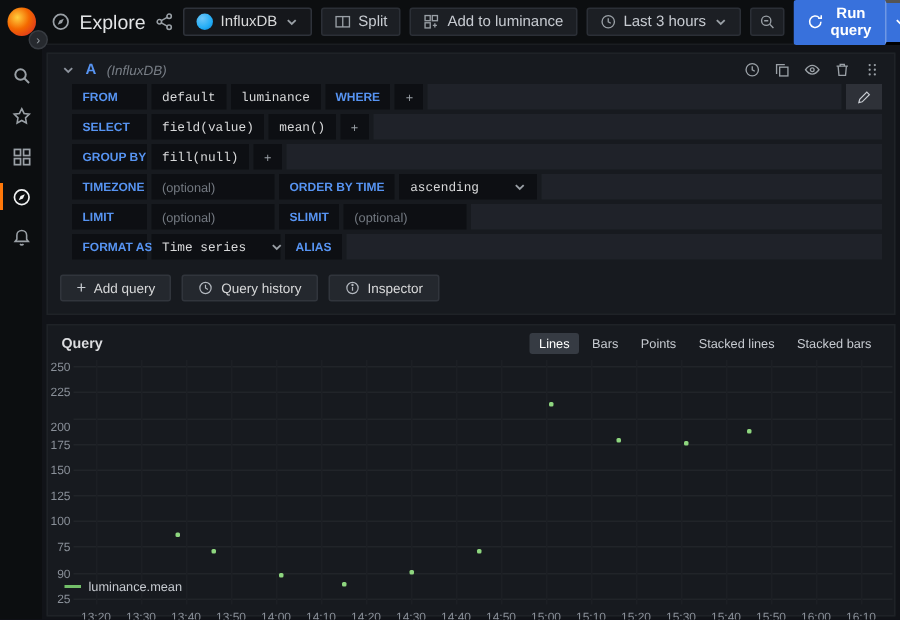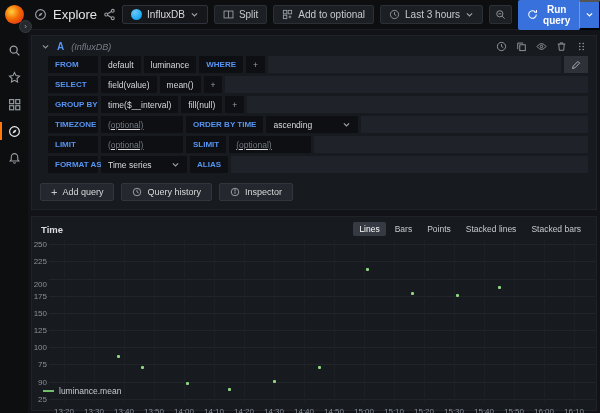--- a/index.html
+++ b/index.html
@@ -60,25 +60,25 @@
   .ref-id { color:#5794f2; font-weight:bold; font-size:10px; }
   .ds-hint { color:#787e86; font-style:italic; font-size:9px; }
   .qicons { margin-left:auto; display:flex; align-items:center; gap:9px; color:#8e949e; }
   .qicons svg { width:11px; height:11px; cursor:pointer; }
   .qrows { display:flex; flex-direction:column; gap:3px; padding:0 8px 0 16px; }
   .qrow { display:flex; gap:3px; height:17px; }
   .qcell { display:flex; align-items:center; background:#0d0f13; padding:0 7px;
            font-size:8.5px; white-space:nowrap; }
   .qlabel { color:#5794f2; font-weight:bold; font-size:8px; }
   .col1 { width:50px; flex-shrink:0; }
-  .qvalue { color:#d8d9da; cursor:pointer; }
+  .qvalue { color:#d8d9da; cursor:pointer;font-family:Liberation Mono, monospace; }
   .qplus { color:#9aa0a6; cursor:pointer; }
   .qfill { flex:1; background:#1f2229; }
   .qinput { background:#0d0f13; border:none; outline:none; color:#d8d9da; height:17px;
-            padding:0 7px; font-size:8.5px; font-family:"Liberation Sans", sans-serif;text-decoration:underline; }
+            padding:0 7px; font-size:8.5px; font-family:"Liberation Sans", sans-serif; }
   .qinput::placeholder { color:#747a82; }
   .qselect { gap:16px; cursor:pointer; }
   .qselect .chev { color:#9aa0a6; }
   .chev svg { width:9px; height:9px; }
   .pencil-btn { width:24px; background:#2e3138; display:flex; align-items:center;
                 justify-content:center; color:#c7cbd1; cursor:pointer; }
   .pencil-btn svg { width:10px; height:10px; }
   .qactions { display:flex; gap:7px; padding:10px 8px 1px 8px; }
   .action-btn { display:flex; align-items:center; gap:5px; background:#24282e;
                 border:1px solid #31353c; border-radius:2px; padding:3px 10px;
@@ -202,21 +202,21 @@
         <button class="tb-btn">
           <span class="icon">
             <svg viewBox="0 0 16 16" fill="none" stroke="currentColor" stroke-width="1.3">
                 <rect x="2" y="2" width="5" height="5"></rect>
                 <rect x="9" y="2" width="5" height="5"></rect>
                 <rect x="2" y="9" width="5" height="5"></rect>
                 <line x1="11.5" y1="9.5" x2="11.5" y2="13.5"></line>
                 <line x1="9.5" y1="11.5" x2="13.5" y2="11.5"></line>
               </svg>
           </span>
-          <span>Add to optional</span>
+          <span>Add to luminance</span>
         </button>
         <button class="tb-btn">
           <span class="icon">
             <svg viewBox="0 0 16 16" fill="none" stroke="currentColor" stroke-width="1.3">
                 <circle cx="8" cy="8" r="6"></circle>
                 <polyline points="8,4.5 8,8 10.5,9.5"></polyline>
               </svg>
           </span>
           <span>Last 3 hours</span>
           <span class="chev icon">
@@ -324,21 +324,20 @@
           <div class="qrow">
             <span class="qcell qlabel col1">SELECT</span>
             <span class="qcell qvalue">field(value)</span>
             <span class="qcell qvalue">mean()</span>
             <span class="qcell qplus">+</span>
             <span class="qfill"></span>
           </div>
 
           <div class="qrow">
             <span class="qcell qlabel col1">GROUP BY</span>
-            <span class="qcell qvalue">time($__interval)</span>
             <span class="qcell qvalue">fill(null)</span>
             <span class="qcell qplus">+</span>
             <span class="qfill"></span>
           </div>
 
           <div class="qrow">
             <span class="qcell qlabel col1">TIMEZONE</span>
             <input class="qinput" style="width: 82px;" placeholder="(optional)">
             <span class="qcell qlabel">ORDER BY TIME</span>
             <span class="qcell qvalue qselect" style="width:92px; justify-content:space-between">
@@ -397,21 +396,21 @@
                   <circle cx="8" cy="4.8" r="0.6" fill="currentColor"></circle>
                 </svg>
             </span>
             <span>Inspector</span>
           </button>
         </div>
       </section>
 
       <section class="graph-panel">
         <div class="gheader">
-          <span class="gtitle">Time</span>
+          <span class="gtitle">Query</span>
           <span class="gmodes">
               <span class="mode-btn active">Lines</span>
               <span class="mode-btn">Bars</span>
               <span class="mode-btn">Points</span>
               <span class="mode-btn">Stacked lines</span>
               <span class="mode-btn">Stacked bars</span>
             </span>
         </div>
         <div class="plot">
             <div class="hgrid" style="top: 158.873px;"></div>

